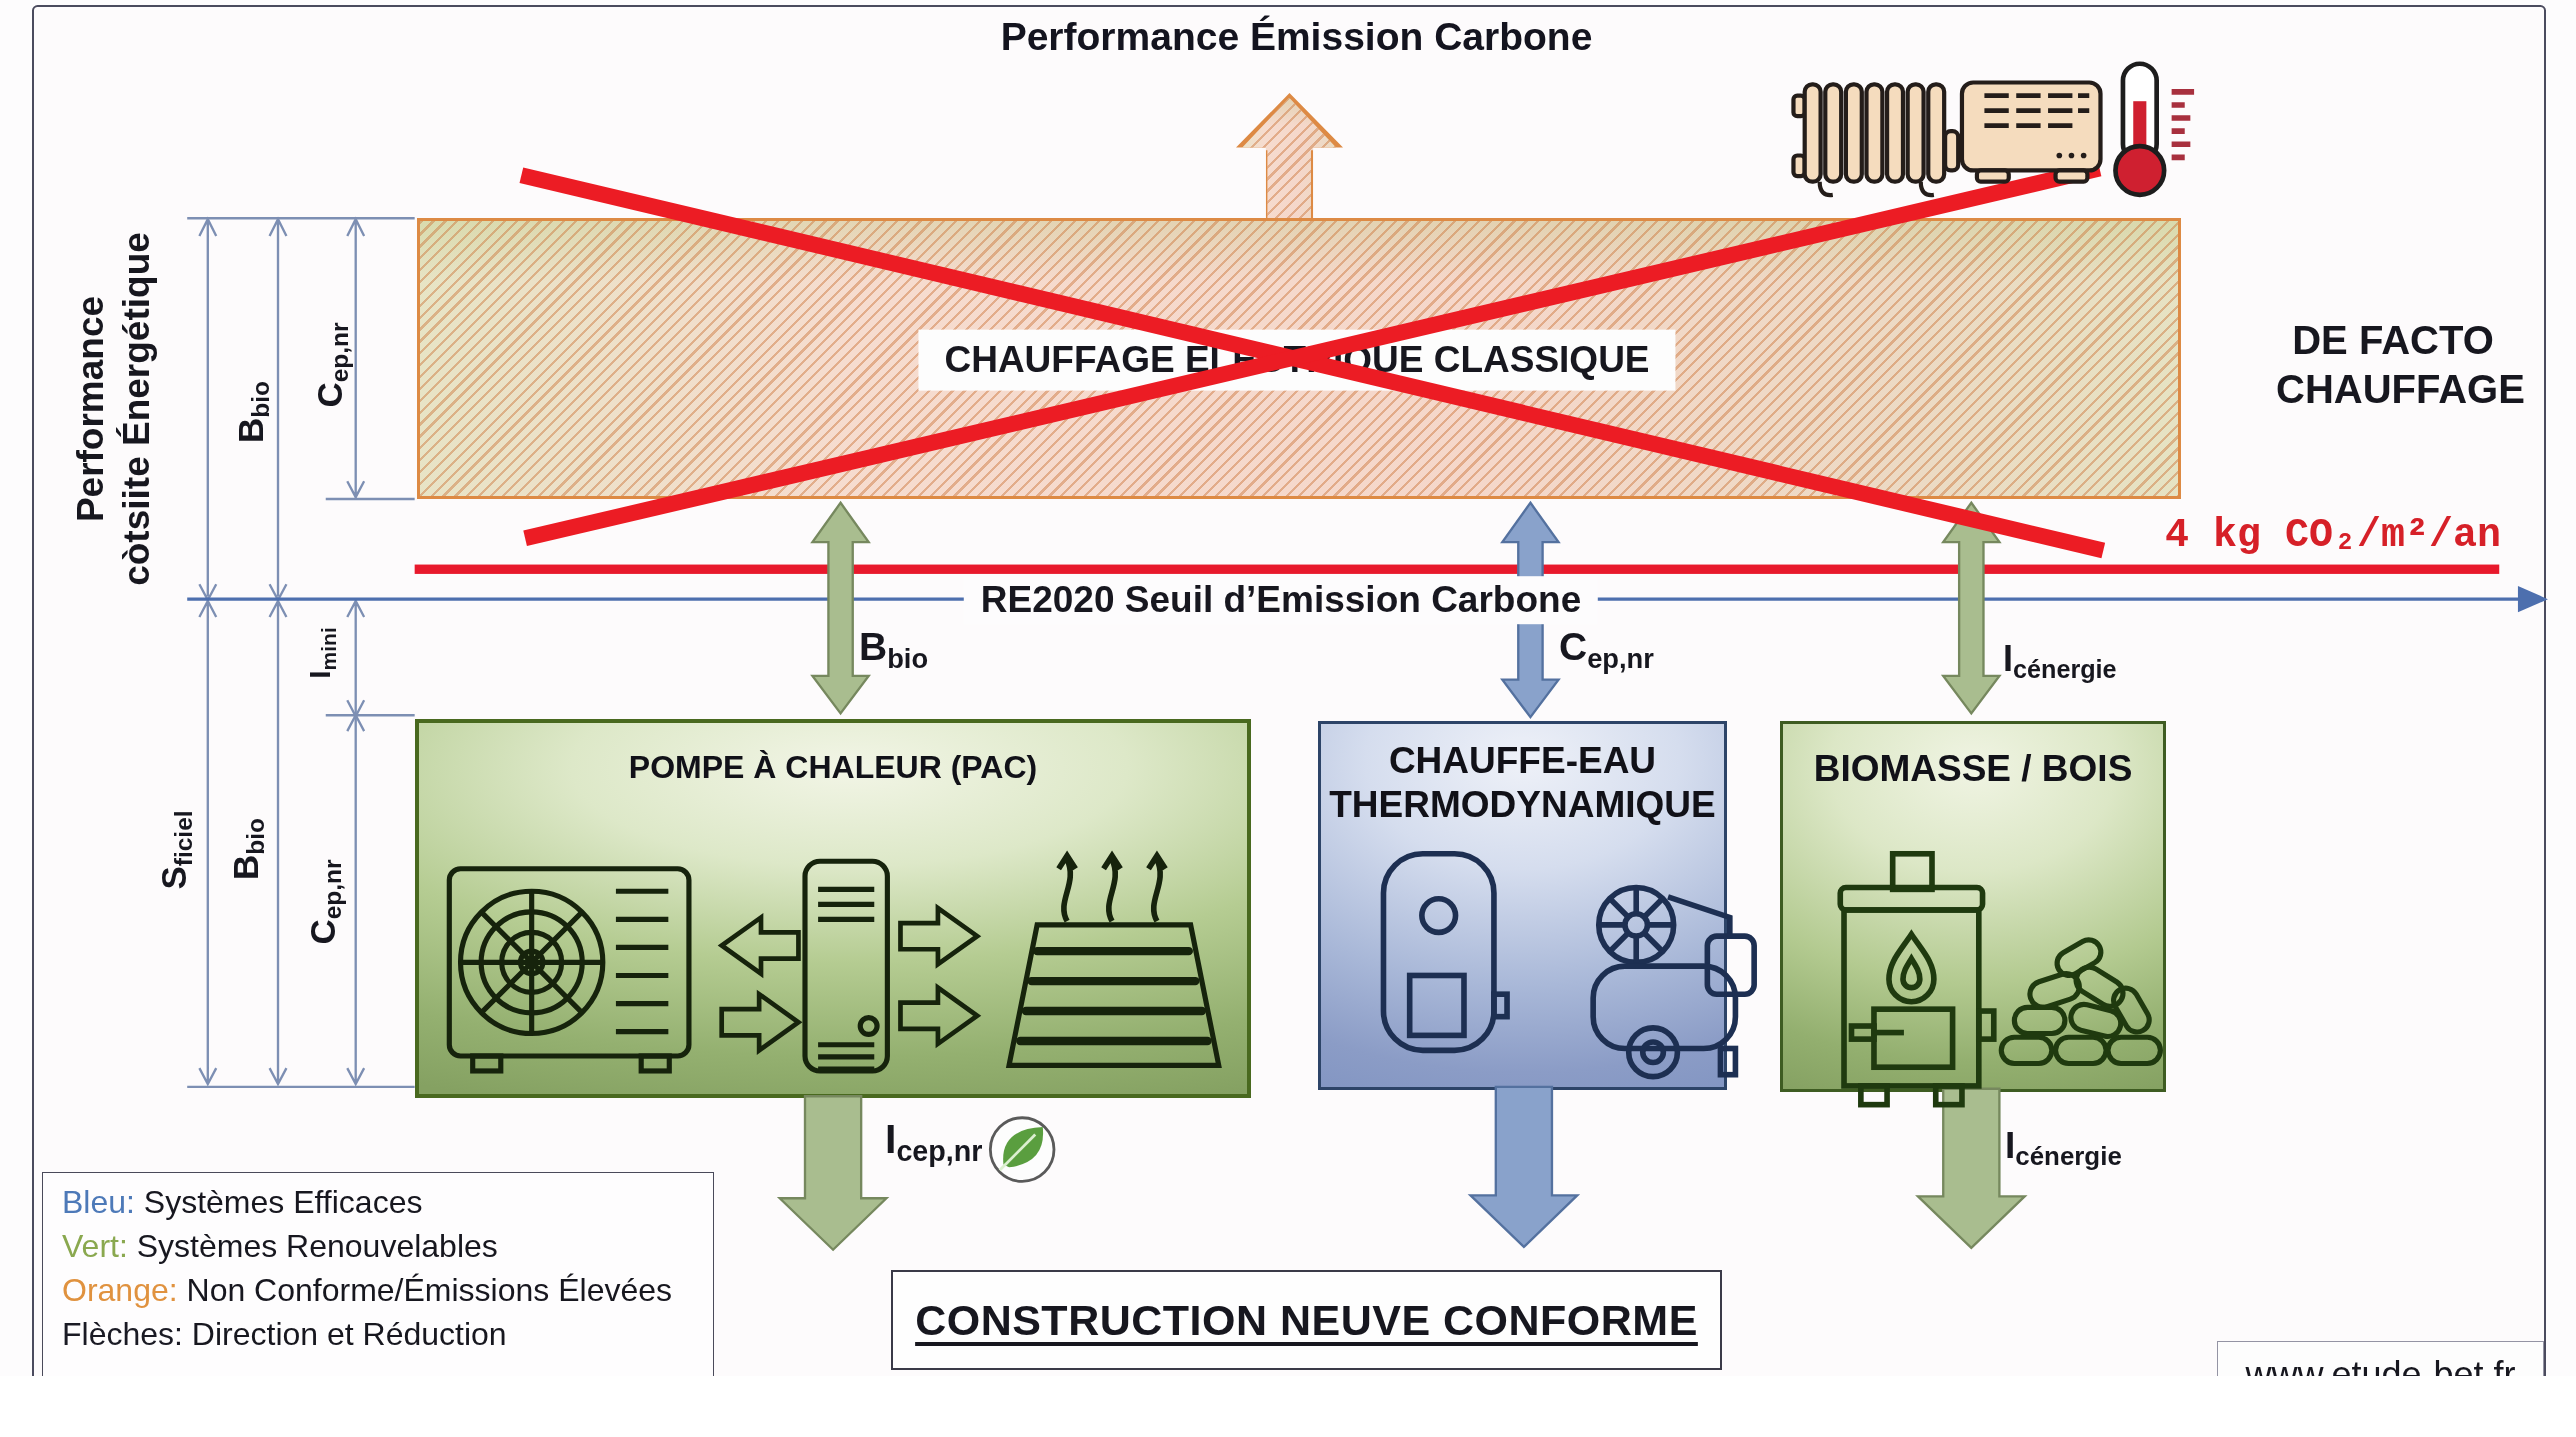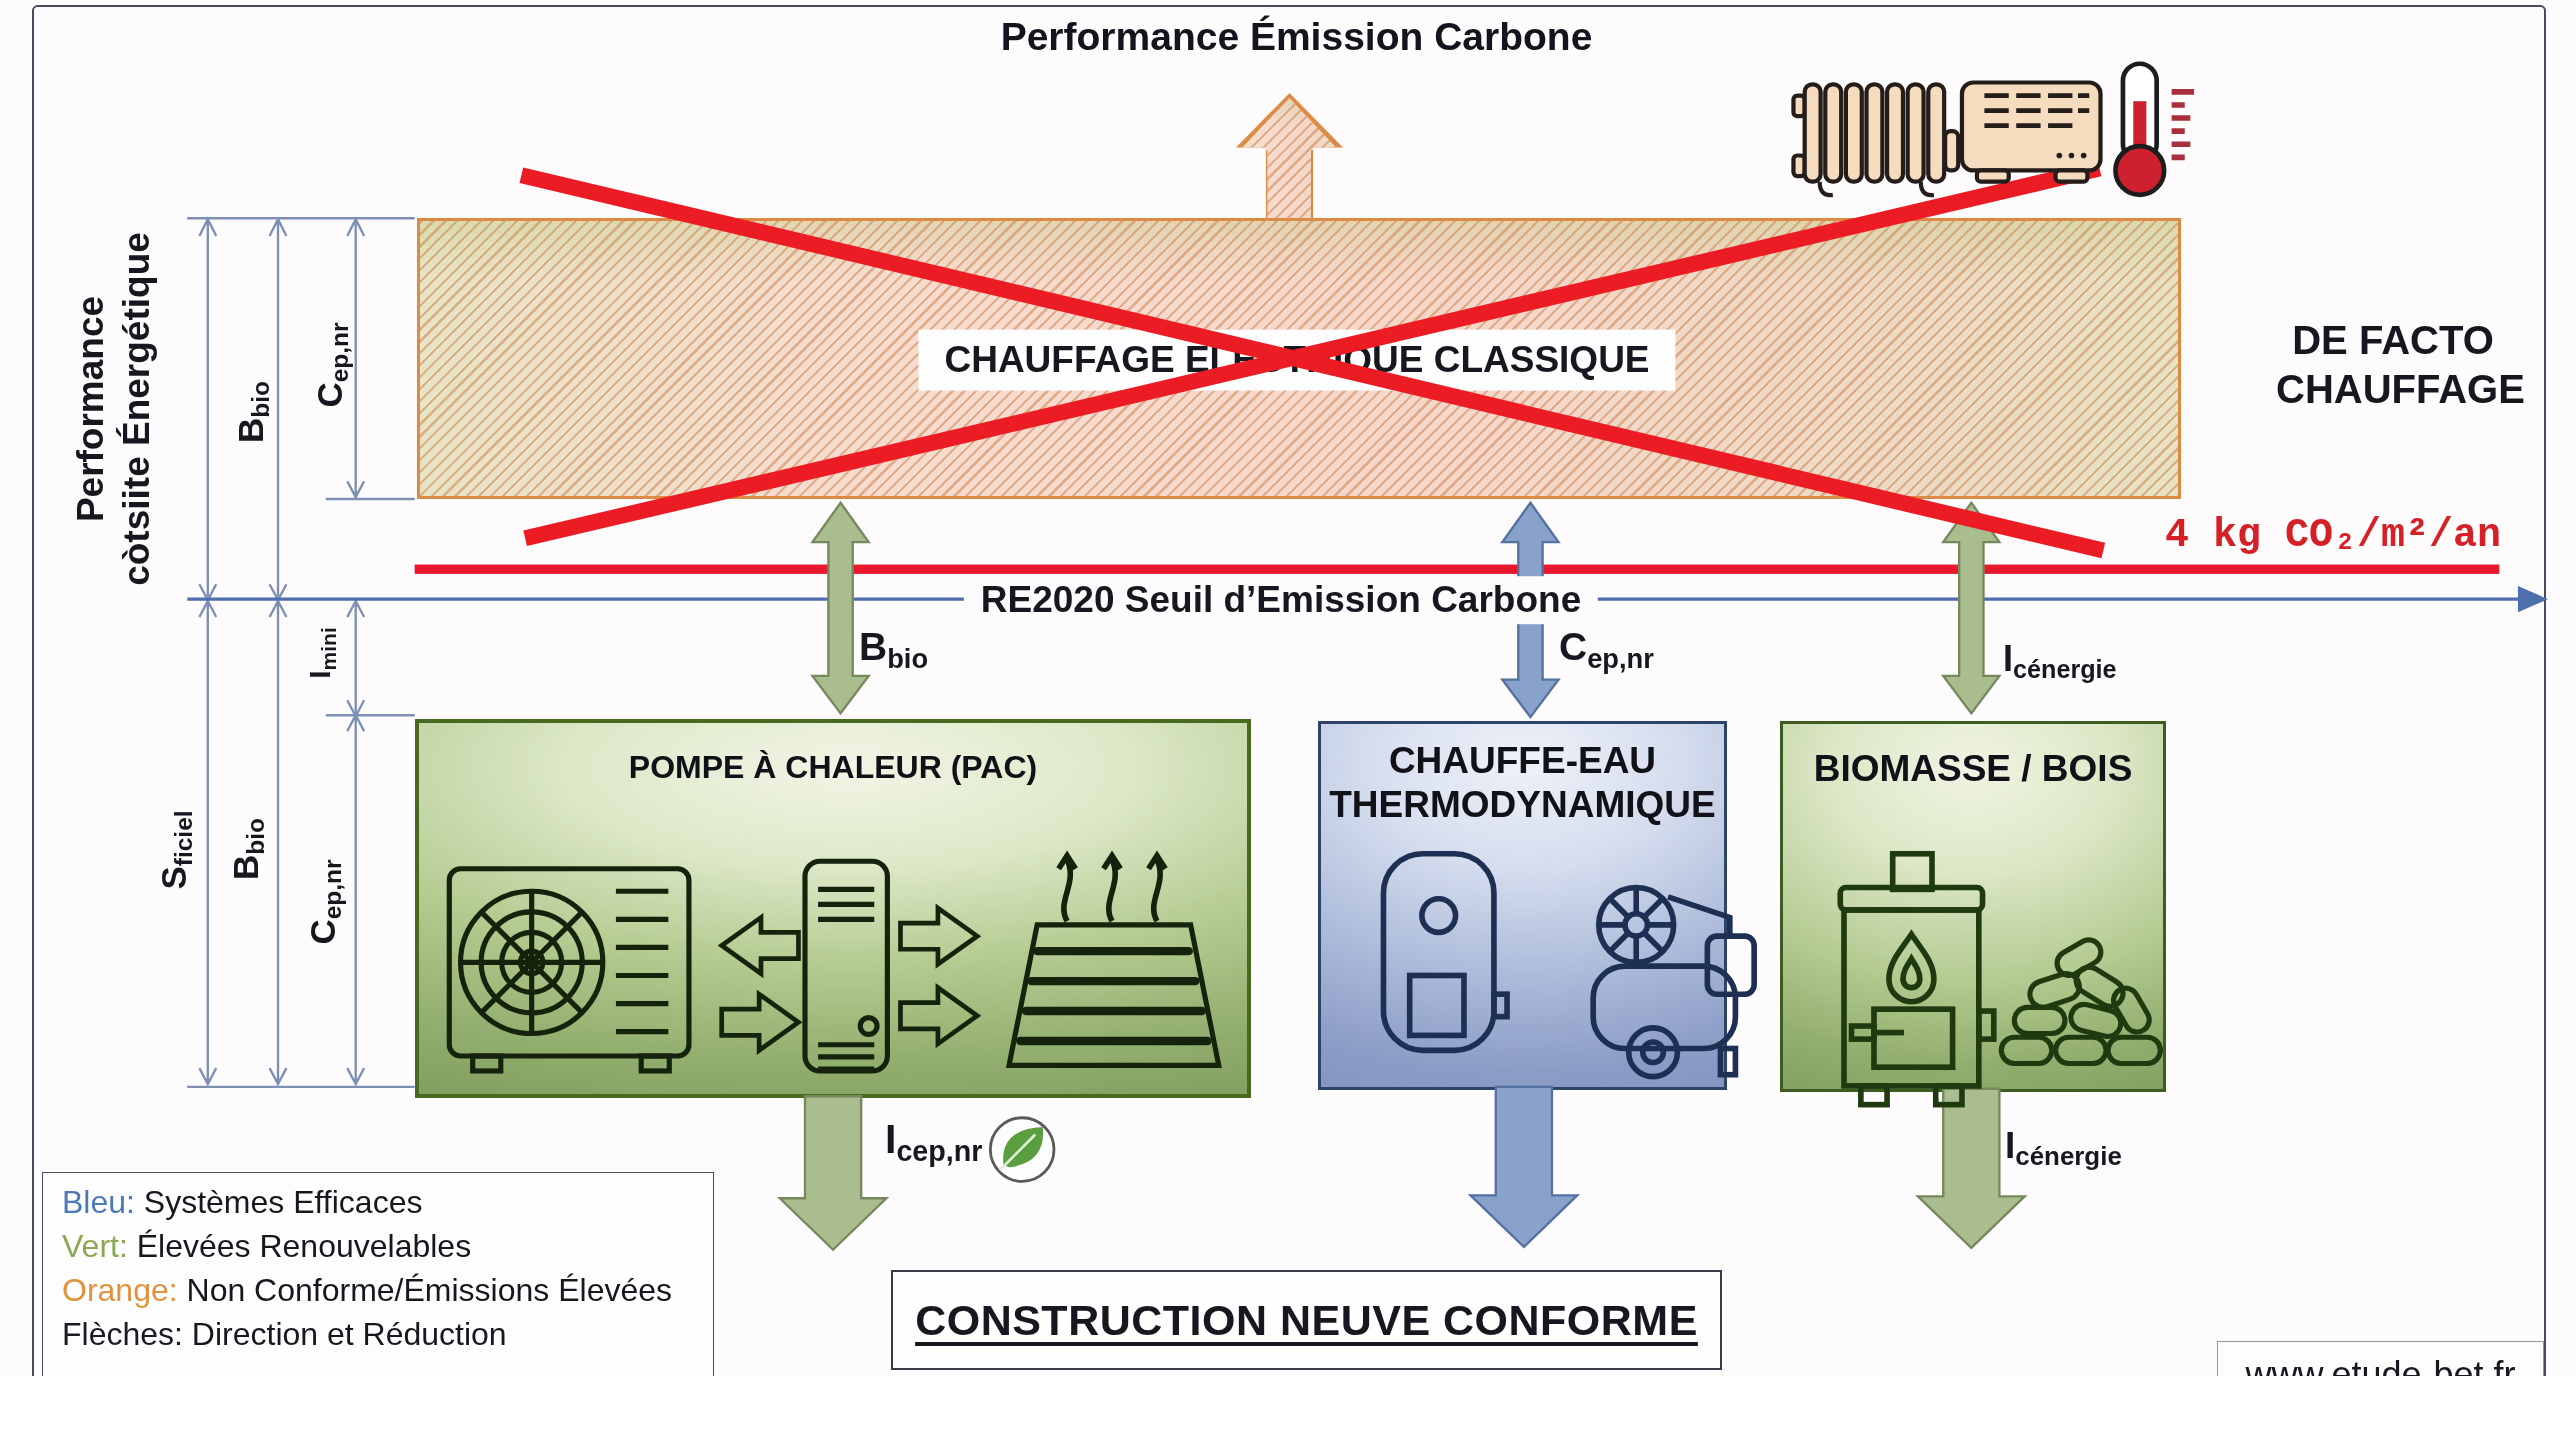--- a/index.html
+++ b/index.html
@@ -265,21 +265,21 @@
   <div class="flowlab" style="left:2003px;top:638px;font-size:36px"><span>I</span><sub>cénergie</sub></div>
   <div class="flowlab" style="left:885px;top:1116px;font-size:41px"><span>I</span><sub>cep,nr</sub></div>
   <div class="flowlab" style="left:2005px;top:1125px;font-size:37px"><span>I</span><sub>cénergie</sub></div>
 
   <div class="abs" id="conform-box">
     <span id="conform-text">CONSTRUCTION NEUVE CONFORME</span>
   </div>
 
   <div class="abs" id="legend-box">
     <div><span style="color: rgb(77, 121, 184);">Bleu:</span><span> Systèmes Efficaces</span></div>
-    <div><span style="color: rgb(138, 168, 79); margin-top: 16px;">Vert:</span><span> Élevées Renouvelables</span></div>
+    <div><span style="color: rgb(138, 168, 79); margin-top: 16px;">Vert:</span><span> Systèmes Renouvelables</span></div>
     <div><span style="color: rgb(224, 146, 63);">Orange:</span><span> Non Conforme/Émissions Élevées</span></div>
     <div><span style="color: rgb(26, 26, 36);">Flèches:</span><span> Direction et Réduction</span></div>
   </div>
 
   <div class="abs" id="website-box">www.etude-bet.fr</div>
 
 </div>
 
 
 </body></html>

